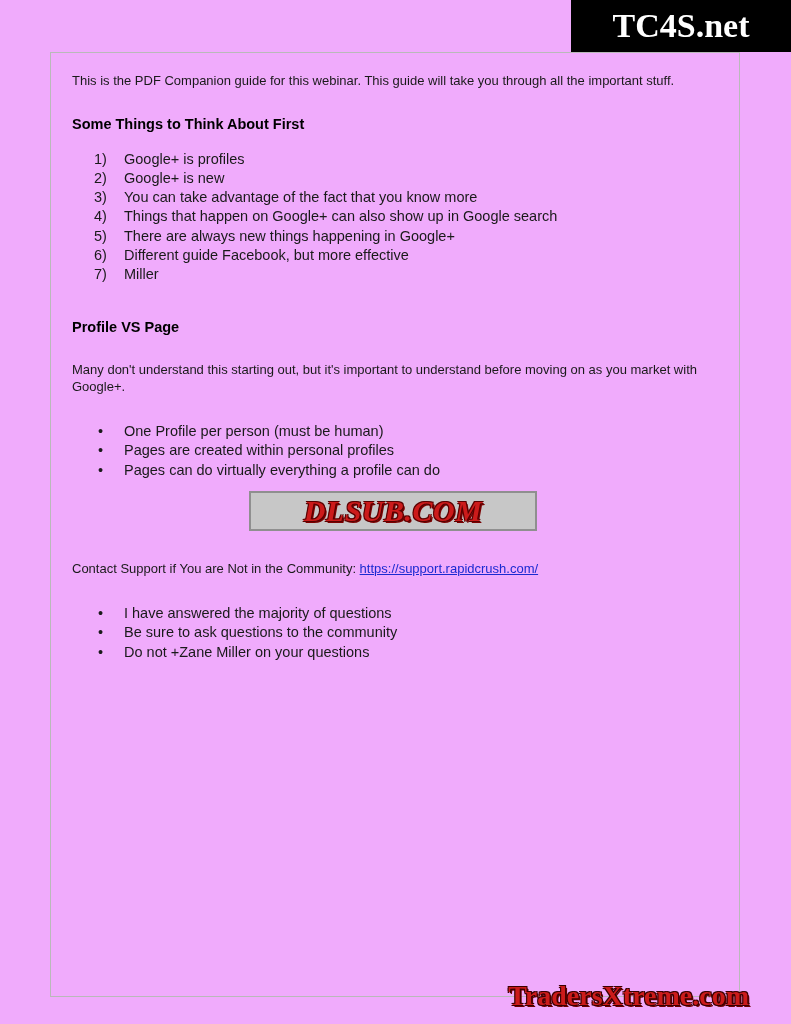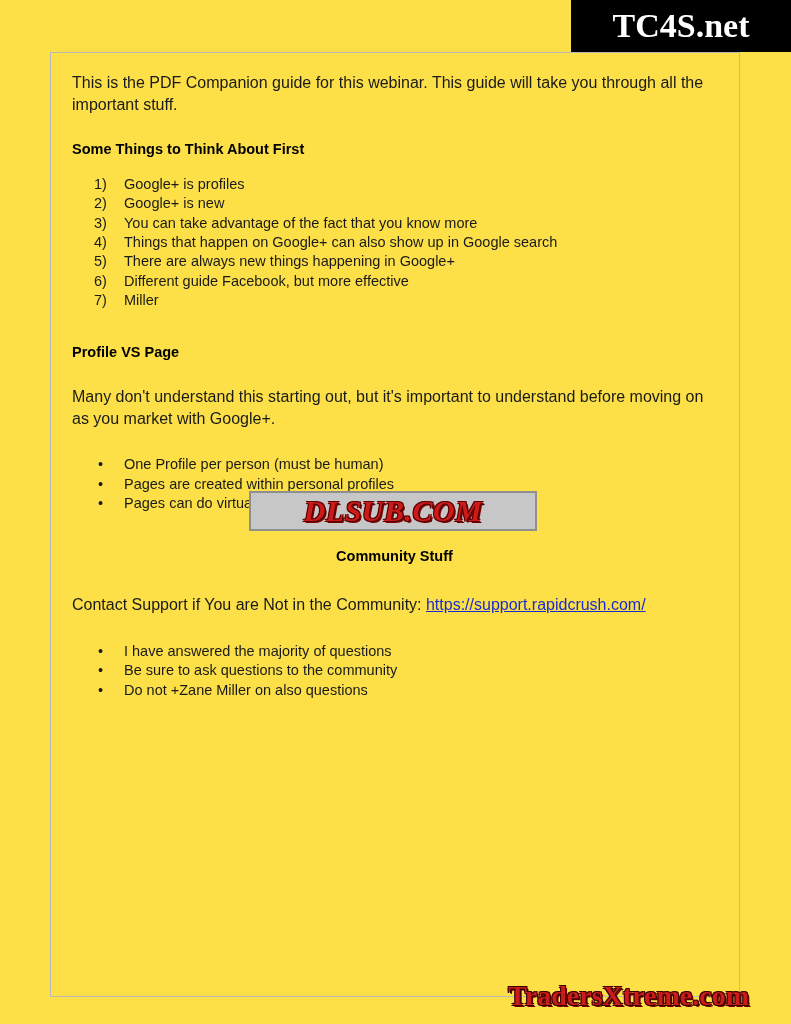--- a/index.html
+++ b/index.html
@@ -12,21 +12,21 @@
     height: 1024px;
     position: relative;
     font-family: "Liberation Sans", sans-serif;
     color: #000000;
     overflow: hidden;
   }
 
   .page {
     position: absolute;
     inset: 0;
-    background: #fde047;
+    background: #f0abfc;
   }
 
   
   .top-banner {
     position: absolute;
     top: 0;
     right: 0;
     width: 220px;
     height: 52px;
     background: #000000;
@@ -55,21 +55,21 @@
   }
 
   .content {
     position: absolute;
     left: 72px;
     top: 72px;
     width: 645px;
   }
 
   p.para {
-    font-size: 16px;
+    font-size: 13px;
     line-height: 1.35;
     margin: 0 0 0 0;
     color: #1a1a1a;
   }
 
   h3.heading {
     font-size: 14.5px;
     font-weight: bold;
     margin: 0;
     color: #000000;
@@ -233,21 +233,21 @@
 
     <div class="spacer-30"></div>
 
     <p class="para"><span>Contact Support if You are Not in the Community: </span><a class="link" href="#">https://support.rapidcrush.com/</a></p>
 
     <div class="spacer-26"></div>
 
     <ul class="bullets">
       <li><span class="dot">•</span><span>I have answered the majority of questions</span></li>
       <li><span class="dot">•</span><span>Be sure to ask questions to the community</span></li>
-      <li><span class="dot">•</span><span>Do not +Zane Miller on also questions</span></li>
+      <li><span class="dot">•</span><span>Do not +Zane Miller on your questions</span></li>
     </ul>
 
   </div>
 
   <div class="stamp">
     <span class="stamp-text">DLSUB.COM</span>
   </div>
 
   <div class="bottom-mark">TradersXtreme.com</div>
 

